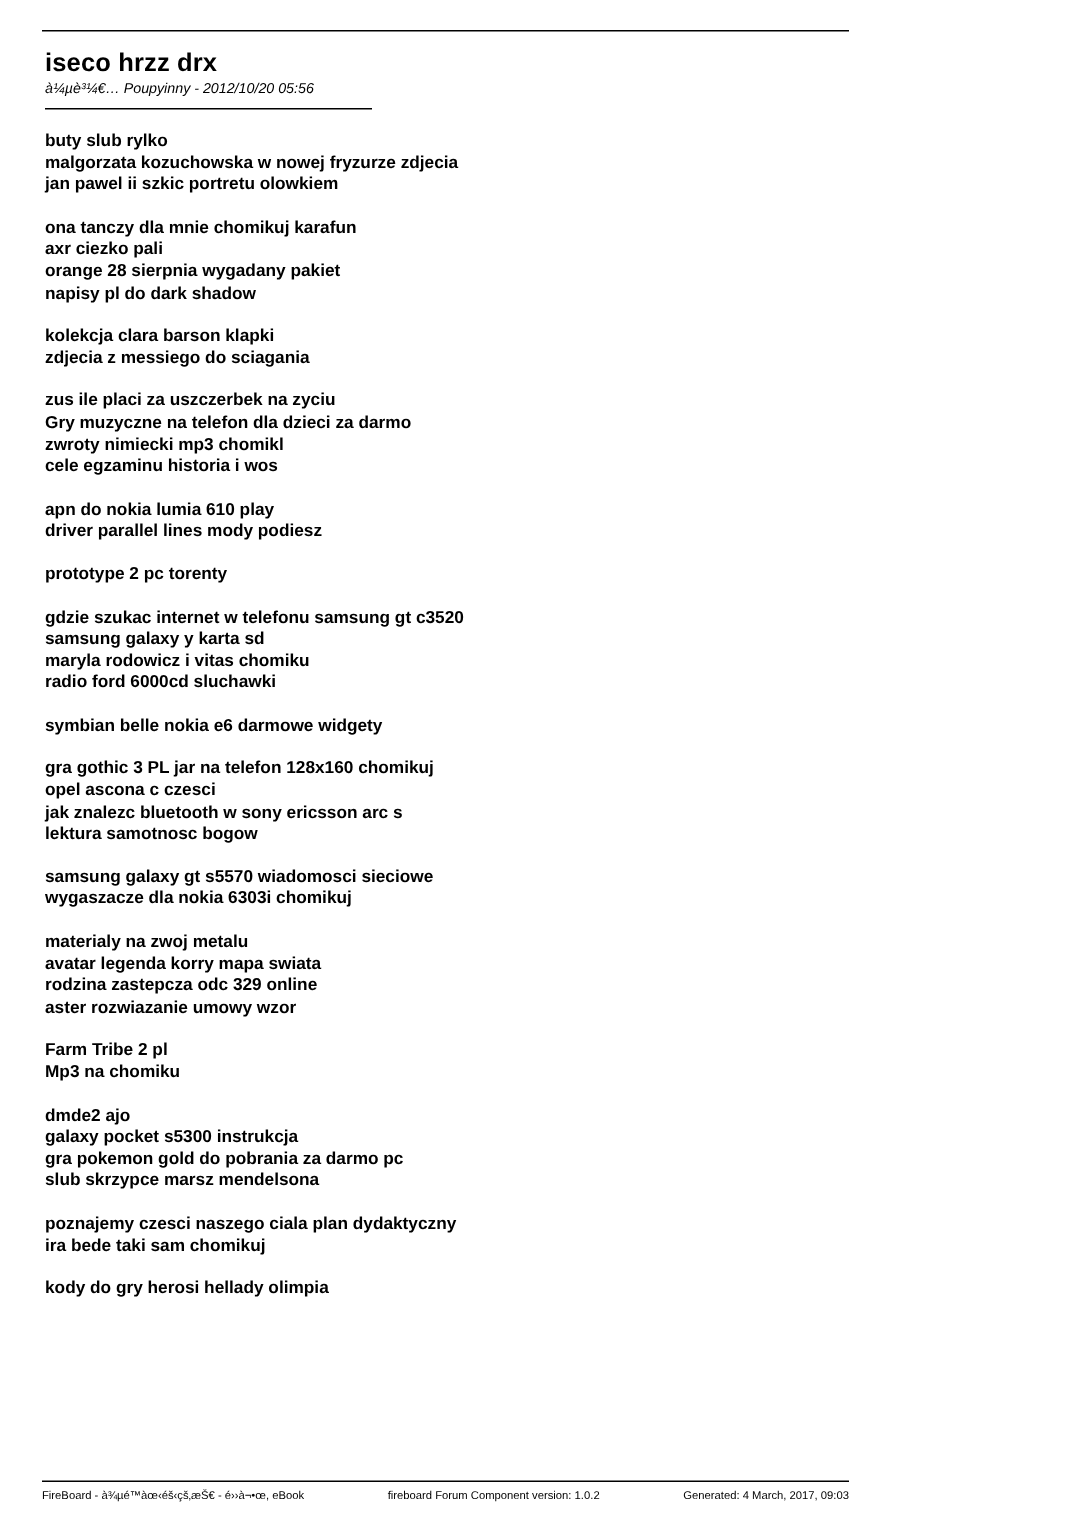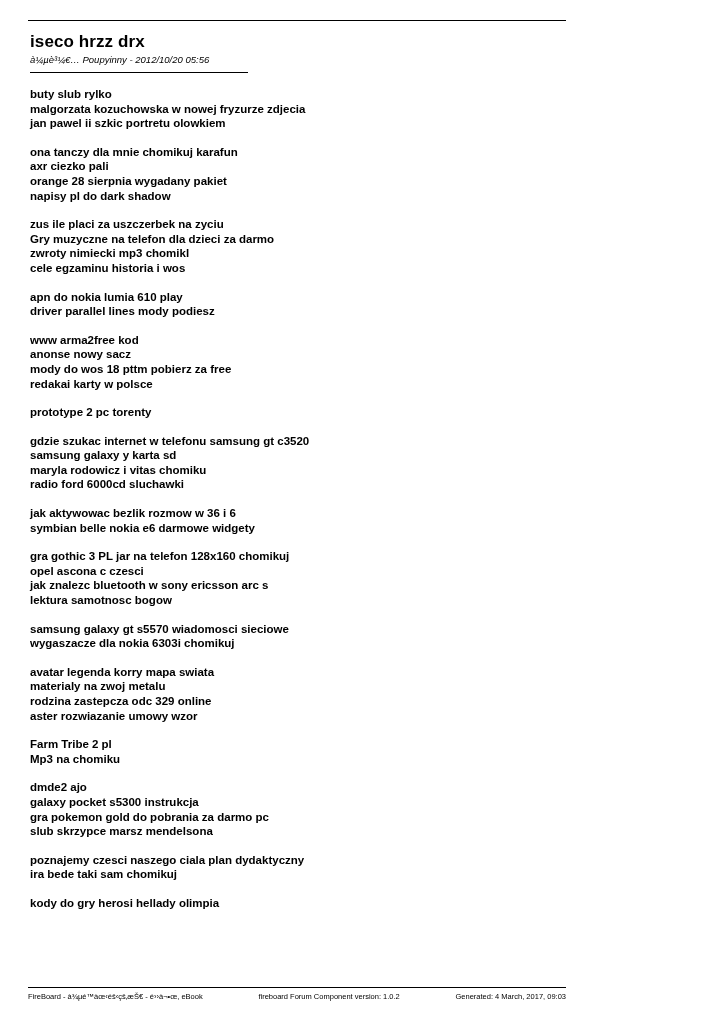--- a/index.html
+++ b/index.html
@@ -110,61 +110,58 @@
         <span class="line">malgorzata kozuchowska w nowej fryzurze zdjecia</span>
         <span class="line">jan pawel ii szkic portretu olowkiem</span>
       </p>
       <p class="para">
         <span class="line">ona tanczy dla mnie chomikuj karafun</span>
         <span class="line">axr ciezko pali</span>
         <span class="line">orange 28 sierpnia wygadany pakiet</span>
         <span class="line">napisy pl do dark shadow</span>
       </p>
       <p class="para">
+        <span class="line">kolekcja clara barson klapki</span>
+        <span class="line">zdjecia z messiego do sciagania</span>
+      </p>
+      <p class="para">
         <span class="line">zus ile placi za uszczerbek na zyciu</span>
         <span class="line">Gry muzyczne na telefon dla dzieci za darmo</span>
         <span class="line">zwroty nimiecki mp3 chomikl</span>
         <span class="line">cele egzaminu historia i wos</span>
       </p>
       <p class="para">
         <span class="line">apn do nokia lumia 610 play</span>
         <span class="line">driver parallel lines mody podiesz</span>
-      </p>
-      <p class="para">
-        <span class="line">www arma2free kod</span>
-        <span class="line">anonse nowy sacz</span>
-        <span class="line">mody do wos 18 pttm pobierz za free</span>
-        <span class="line">redakai karty w polsce</span>
       </p>
       <p class="para">
         <span class="line">prototype 2 pc torenty</span>
       </p>
       <p class="para">
         <span class="line">gdzie szukac internet w telefonu samsung gt c3520</span>
         <span class="line">samsung galaxy y karta sd</span>
         <span class="line">maryla rodowicz i vitas chomiku</span>
         <span class="line">radio ford 6000cd sluchawki</span>
       </p>
       <p class="para">
-        <span class="line">jak aktywowac bezlik rozmow w 36 i 6</span>
         <span class="line">symbian belle nokia e6 darmowe widgety</span>
       </p>
       <p class="para">
         <span class="line">gra gothic 3 PL jar na telefon 128x160 chomikuj</span>
         <span class="line">opel ascona c czesci</span>
         <span class="line">jak znalezc bluetooth w sony ericsson arc s</span>
         <span class="line">lektura samotnosc bogow</span>
       </p>
       <p class="para">
         <span class="line">samsung galaxy gt s5570 wiadomosci sieciowe</span>
         <span class="line">wygaszacze dla nokia 6303i chomikuj</span>
       </p>
       <p class="para">
+        <span class="line">materialy na zwoj metalu</span>
         <span class="line">avatar legenda korry mapa swiata</span>
-        <span class="line">materialy na zwoj metalu</span>
         <span class="line">rodzina zastepcza odc 329 online</span>
         <span class="line">aster rozwiazanie umowy wzor</span>
       </p>
       <p class="para">
         <span class="line">Farm Tribe 2 pl</span>
         <span class="line">Mp3 na chomiku</span>
       </p>
       <p class="para">
         <span class="line">dmde2 ajo</span>
         <span class="line">galaxy pocket s5300 instrukcja</span>

